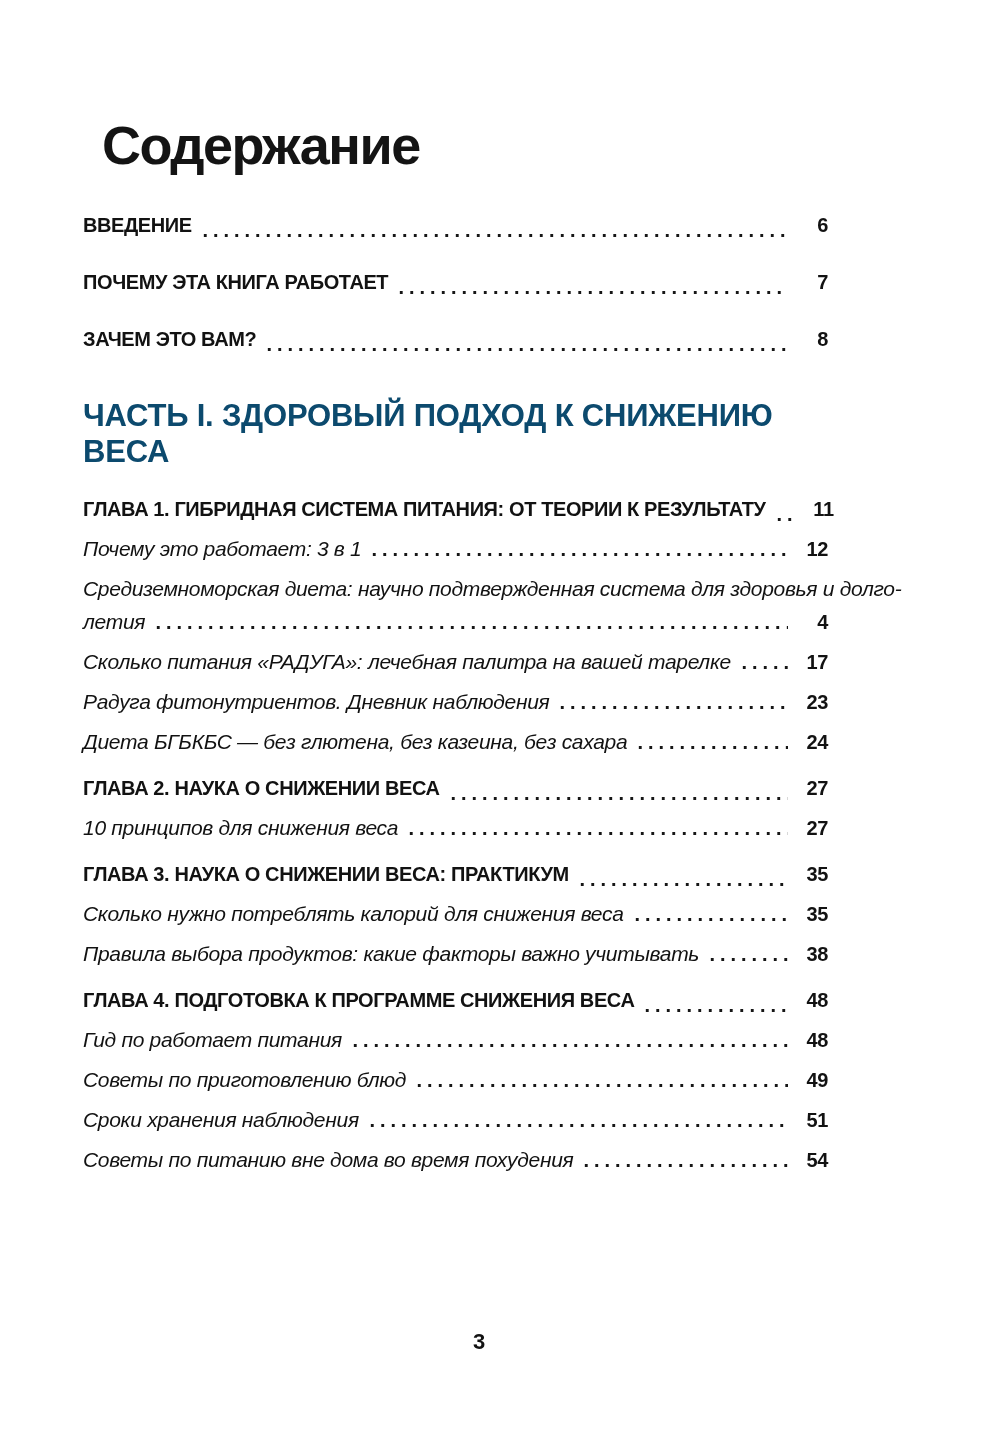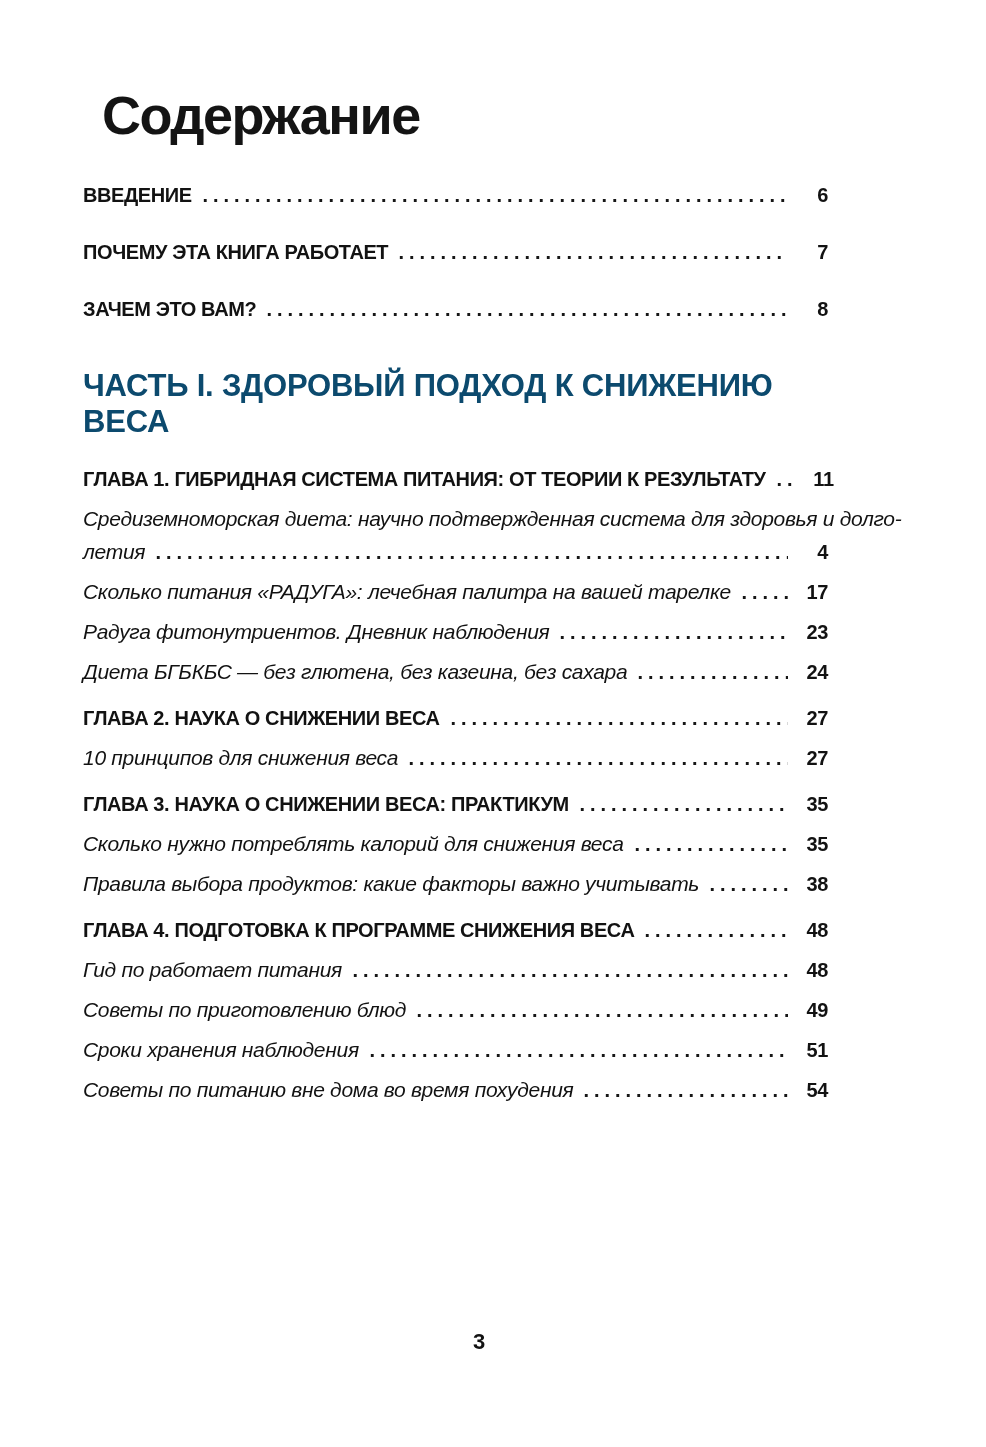--- a/index.html
+++ b/index.html
@@ -11,21 +11,21 @@
     font-family: "Liberation Sans", "DejaVu Sans", sans-serif;
     font-stretch: condensed;
     color: #121212;
     overflow: hidden;
   }
 
   .page {
     position: relative;
     width: 958px;
     height: 1447px;
-    padding: 88px 130px 0 83px; 
+    padding: 118px 130px 0 83px; 
   }
 
   
   .doc-title {
     font-size: 54px;
     font-weight: 700;
     letter-spacing: -1.5px;
     line-height: 1.0;
     margin: 0 0 40px 19px;
     color: #141414;
@@ -33,21 +33,21 @@
 
   
   .row {
     display: flex;
     align-items: baseline;
     line-height: 26px;
     margin-bottom: 14px;
   }
   .label { white-space: nowrap; flex: 0 0 auto; }
 
-  .chapter { margin-top: 20px; }
+  .chapter { margin-top: 20px; align-items: flex-end; }
   .chapter .label {
     font-weight: 700;
     font-size: 20px;
     letter-spacing: -0.4px;
   }
 
   .sub .label {
     font-style: italic;
     font-size: 21px;
     font-weight: 400;
@@ -127,20 +127,25 @@
   </section>
 
   <h2 class="part-heading">ЧАСТЬ I. ЗДОРОВЫЙ ПОДХОД К СНИЖЕНИЮ ВЕСА</h2>
 
   <section>
     <div class="row chapter">
       <span class="label">ГЛАВА 1. ГИБРИДНАЯ СИСТЕМА ПИТАНИЯ: ОТ ТЕОРИИ К РЕЗУЛЬТАТУ</span>
       <span class="leader"></span>
       <span class="pagenum">11</span>
     </div>
+    <div class="row sub">
+      <span class="label">Почему это работает: 3 в 1</span>
+      <span class="leader"></span>
+      <span class="pagenum">12</span>
+    </div>
     <div>
       <div class="row sub wrap-line1">
         <span class="label">Средиземноморская диета: научно подтвержденная система для здоровья и долго-</span>
       </div>
       <div class="row sub">
         <span class="label">летия</span>
         <span class="leader"></span>
         <span class="pagenum">4</span>
       </div>
     </div>

